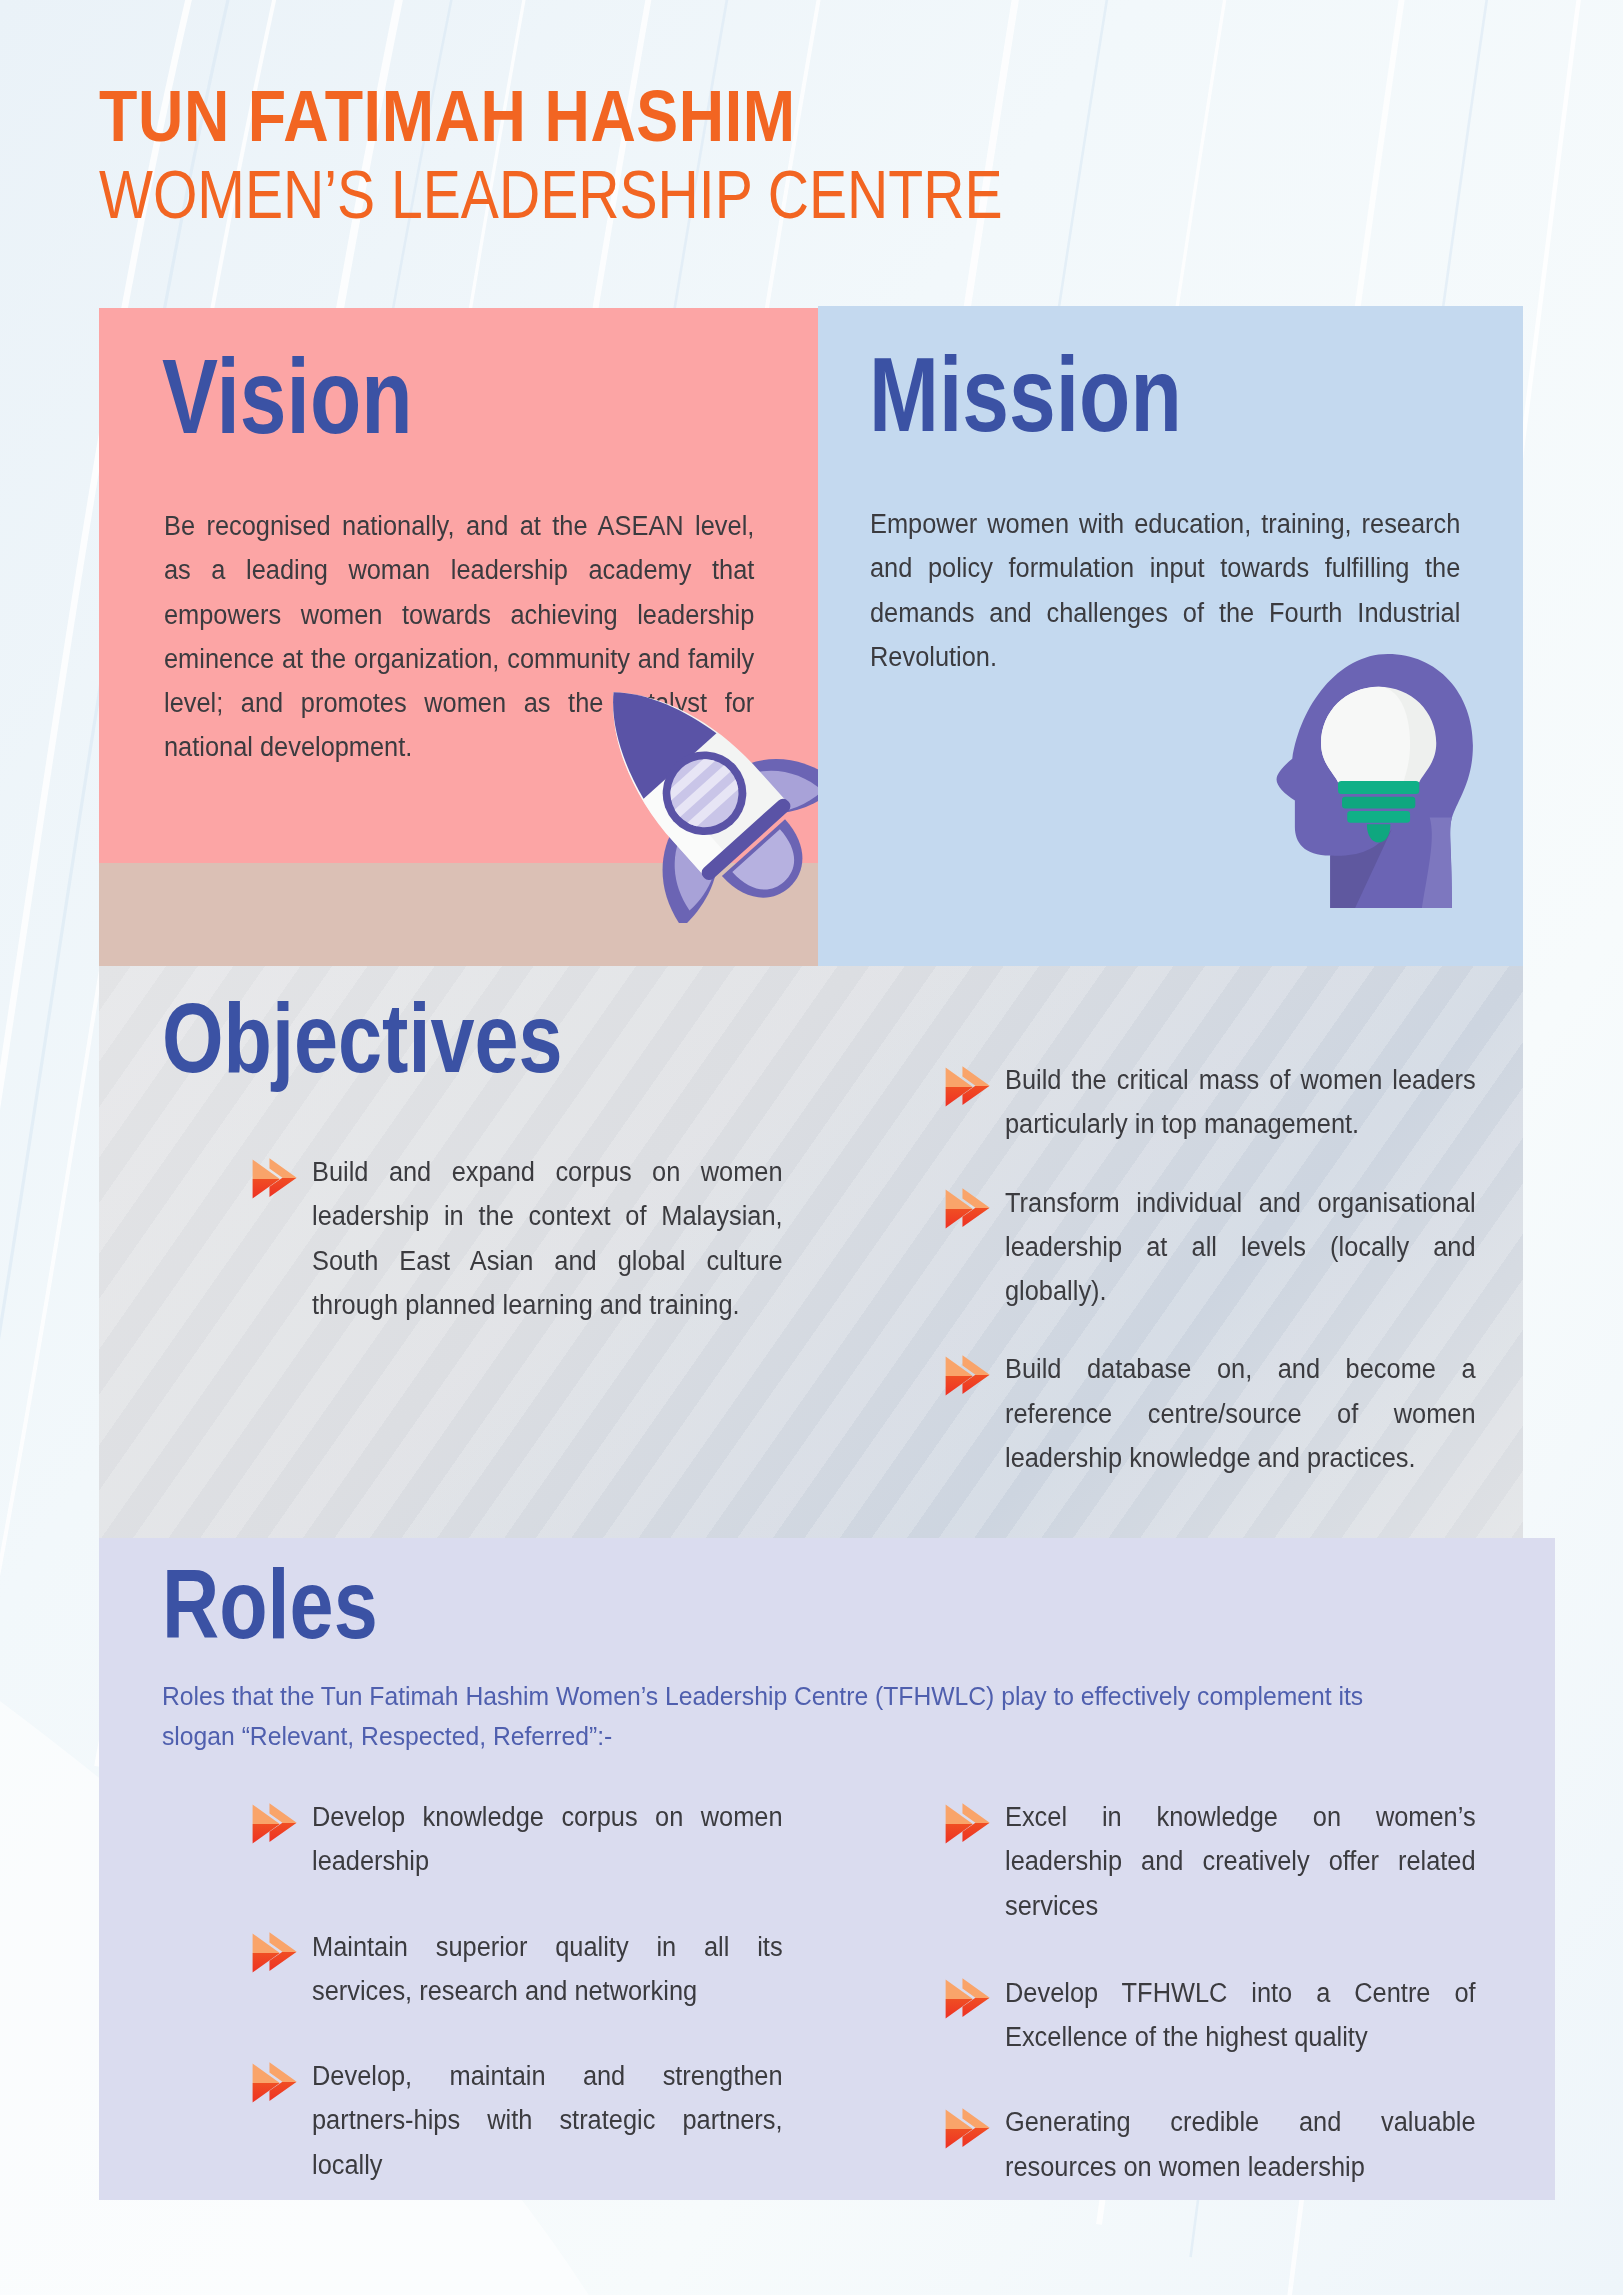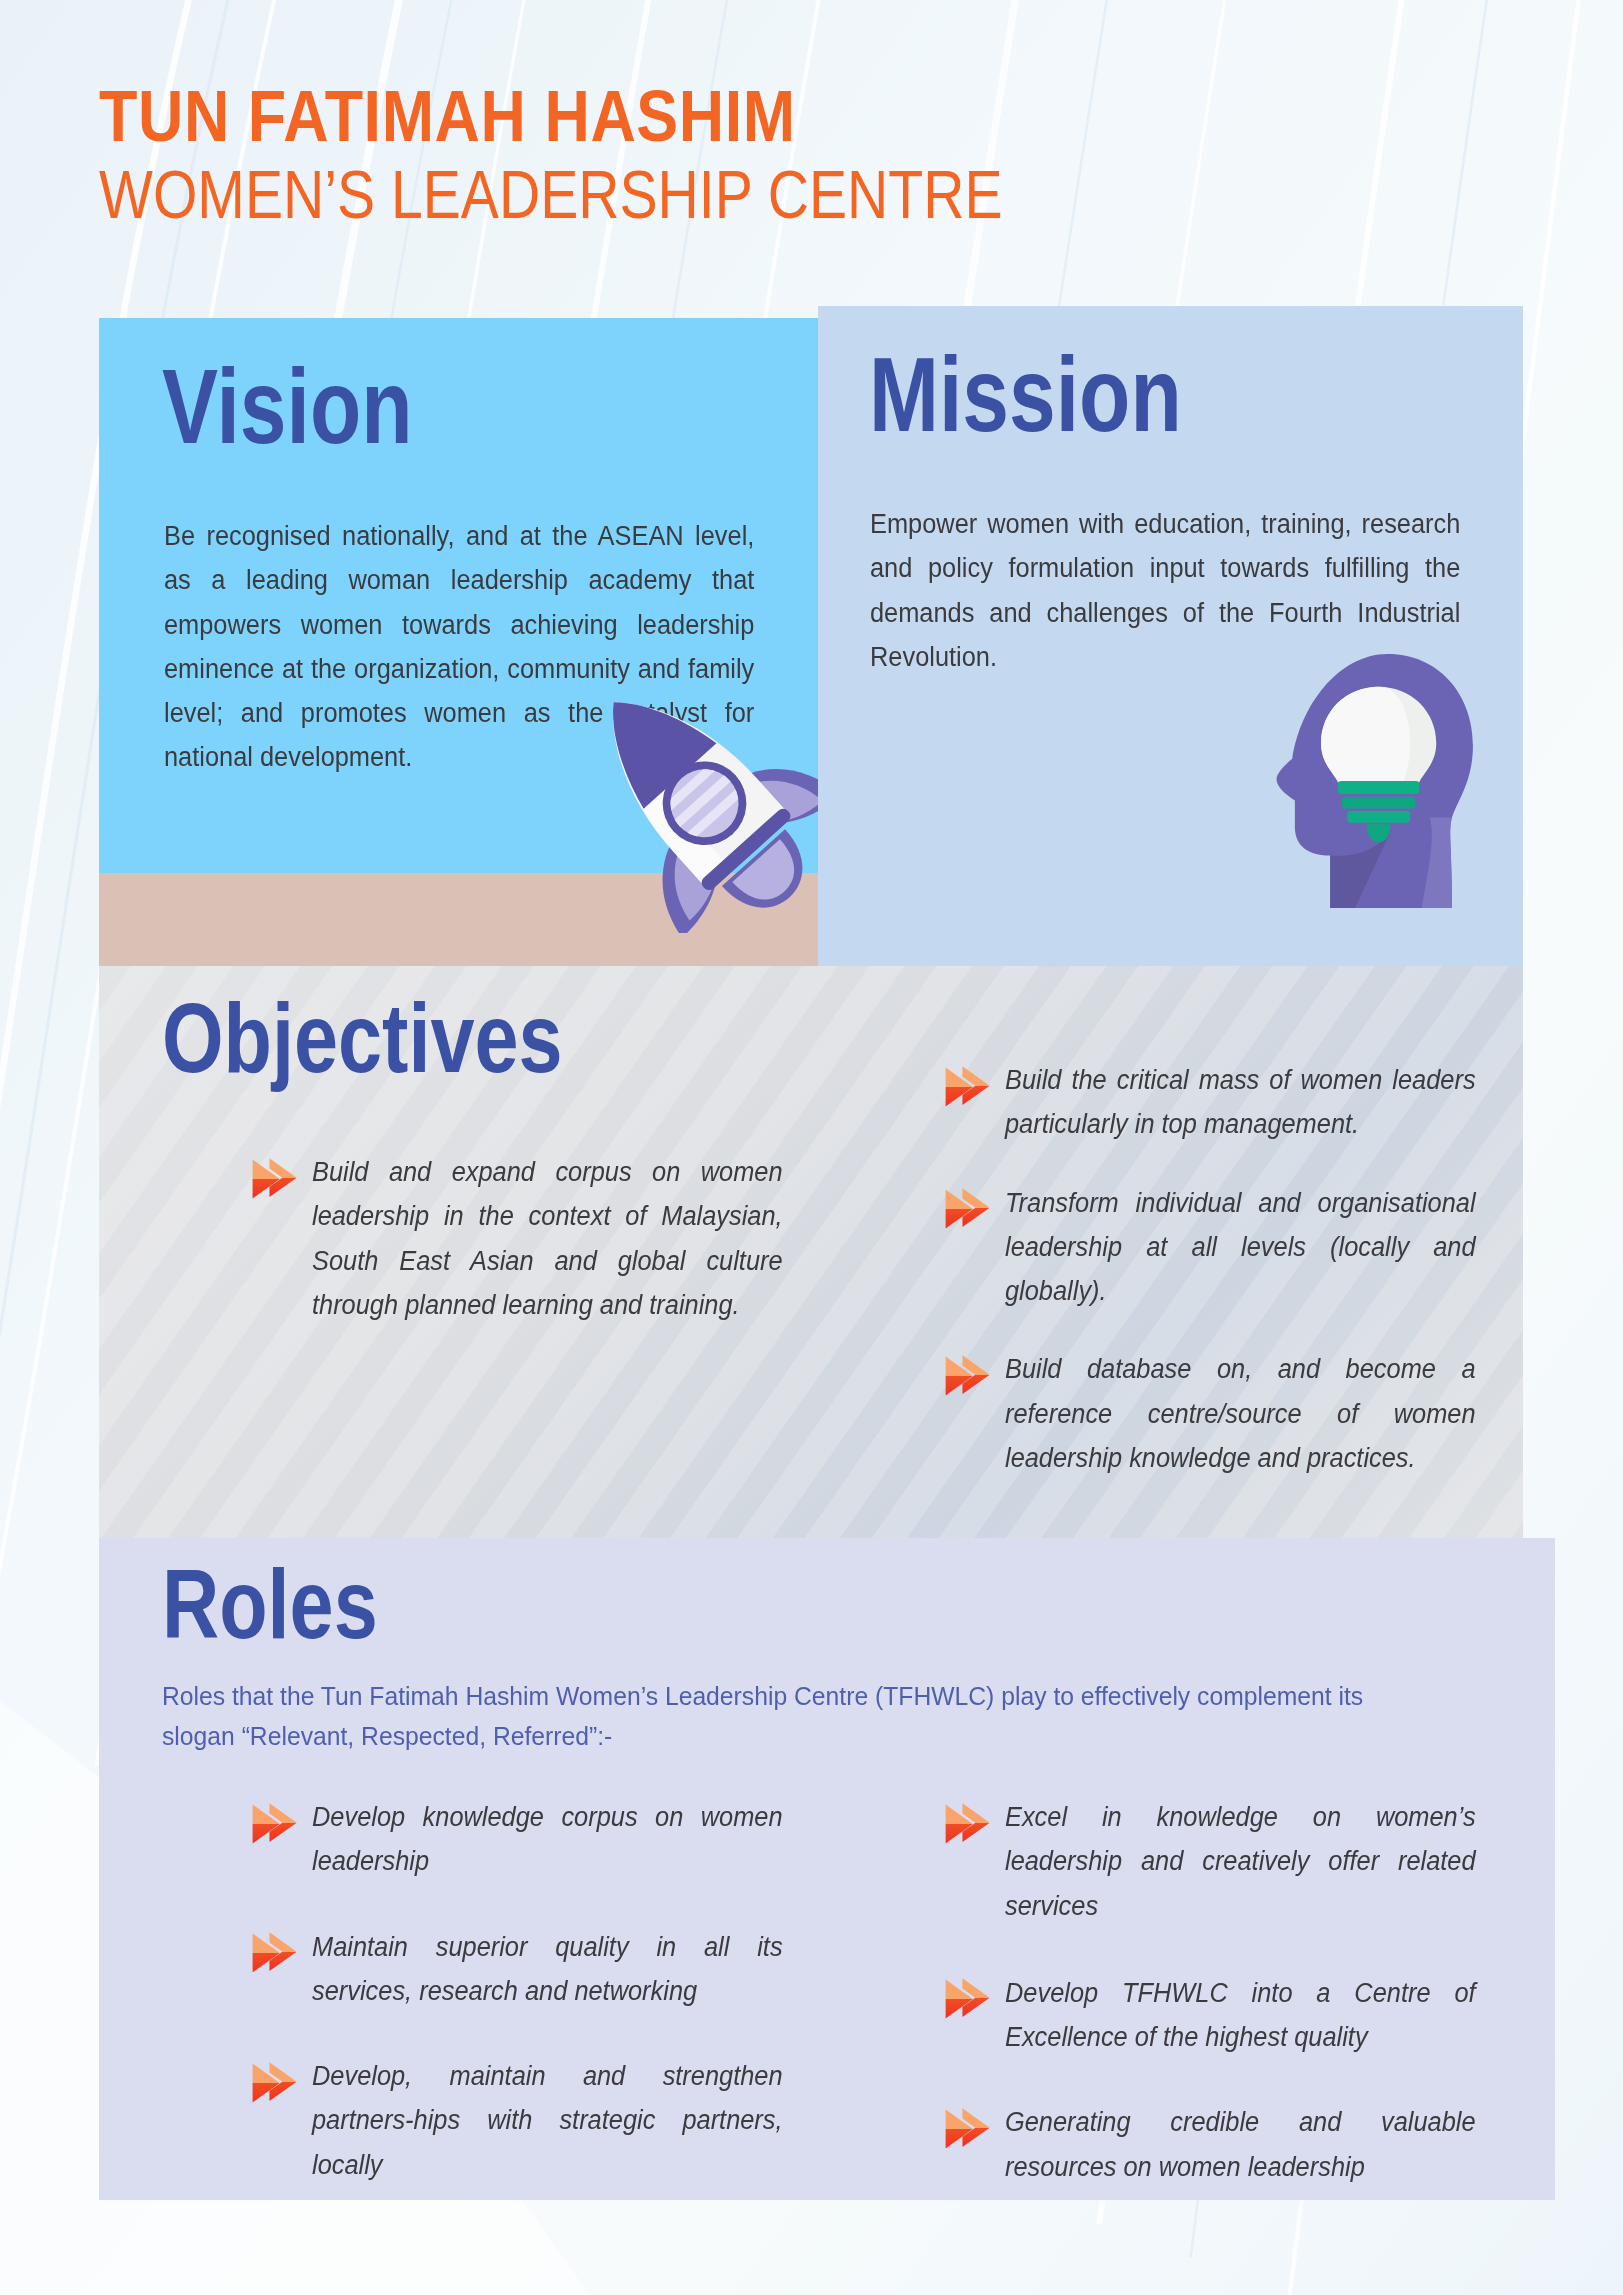--- a/index.html
+++ b/index.html
@@ -22,21 +22,21 @@
   }
   .title-line2{
     font-family:"Liberation Sans Narrow","Liberation Sans",sans-serif;
     font-weight:normal;font-size:68px;line-height:1.05;
     color:#f26522;letter-spacing:0px;
     transform:scaleX(.84);transform-origin:left center;
     white-space:nowrap;margin-top:5.2px;
   }
   
   .panel{position:absolute;z-index:2;overflow:hidden;}
-  #vision-panel{left:99px;top:318px;width:834px;height:660px;background:#7dd3fc;}
+  #vision-panel{left:99px;top:308px;width:834px;height:660px;background:#fca5a5;}
   #mission-panel{left:818px;top:306px;width:705px;height:845px;background:#c4d9ef;}
   .ground-strip{position:absolute;left:0;right:0;bottom:0;height:105px;}
   #vision-panel .ground-strip{background:#dbc0b5;}
   #mission-panel .ground-strip{background:#a9c1dd;}
   #objectives-panel{left:99px;top:966px;width:1424px;height:572px;
     background:linear-gradient(135deg,#e3e4e6 0%,#dcdee2 38%,#cdd5e0 72%,#dfe1e4 100%);}
   #roles-panel{left:99px;top:1538px;width:1424px;height:662px;background:#dadcef;padding-left:32px;}
   .diag{position:absolute;inset:0;opacity:.55;pointer-events:none;
     background:repeating-linear-gradient(125deg,rgba(255,255,255,0) 0px,rgba(255,255,255,0) 26px,rgba(255,255,255,.35) 26px,rgba(255,255,255,.35) 55px);}
   
@@ -52,21 +52,21 @@
   
   .body-text{
     font-family:"Liberation Sans Narrow","Liberation Sans",sans-serif;
     font-size:27px;line-height:1.64;color:#3b3b3f;text-align:justify;
     transform:scaleX(.94);transform-origin:left top;
   }
   #vision-text{position:absolute;left:65px;top:196px;width:628px;}
   #mission-text{position:absolute;left:52px;top:196px;width:628px;}
   
   .bullet-list{position:absolute;}
-  .bullet-item{display:flex;align-items:flex-start;margin-bottom:30px;font-style:italic;}
+  .bullet-item{display:flex;align-items:flex-start;margin-bottom:30px;}
   .bullet-icon{flex:0 0 auto;width:48px;height:48px;margin-right:14.4px;margin-top:2.6px;}
   .bullet-text{
     font-family:"Liberation Sans Narrow","Liberation Sans",sans-serif;
     font-size:27px;line-height:1.64;color:#3b3b3f;text-align:justify;
     transform:scaleX(.94);transform-origin:left top;width:100%;
   }
   #obj-col-left{left:151px;top:184px;width:563px;}
   #obj-col-right{left:844px;top:92px;width:563px;}
   #roles-col-left{left:151px;top:257px;width:563px;}
   #roles-col-right{left:844px;top:257px;width:563px;}

